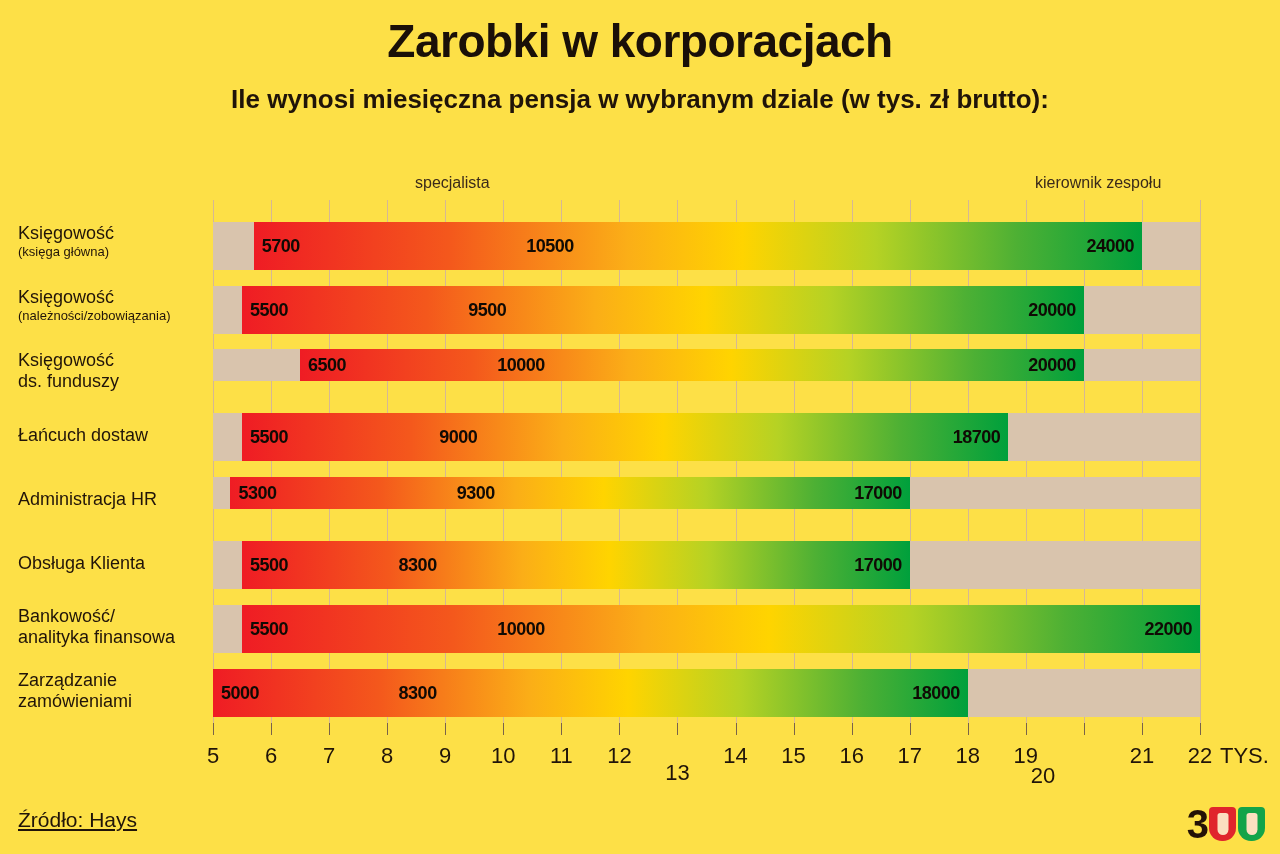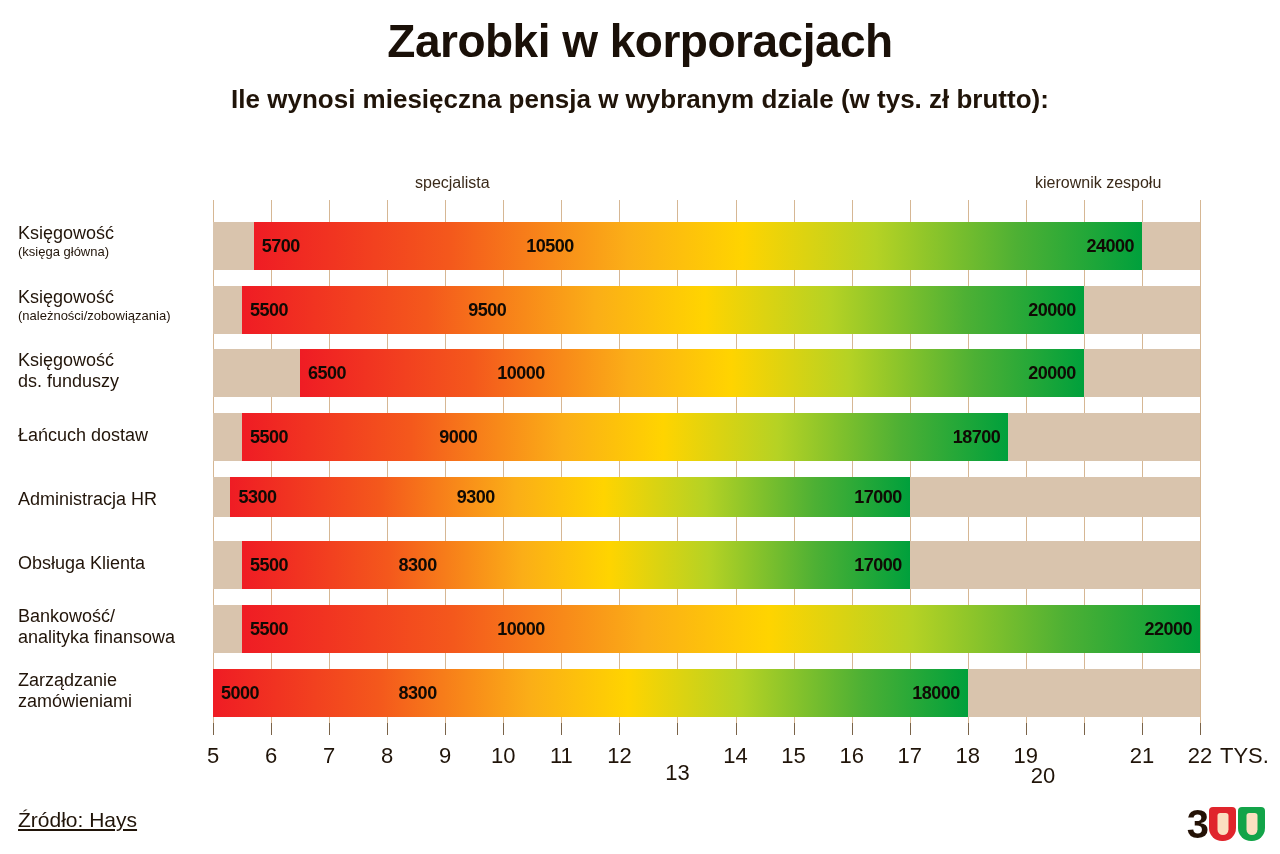--- a/index.html
+++ b/index.html
@@ -11,21 +11,21 @@
     height: 854px;
     background: #fbe0c0;
     font-family: "Liberation Sans", sans-serif;
     overflow: hidden;
     position: relative;
   }
   #infographic {
     position: relative;
     width: 1280px;
     height: 854px;
-    background: #ffffff;
+    background: #fde047;
   }
 
   
   .title {
     position: absolute;
     left: 0;
     top: 14px;
     width: 1280px;
     text-align: center;
     font-size: 46px;
@@ -273,33 +273,33 @@
         <span class="bar-label lbl-min" style="left: 48.6412px;">5700</span>
         <span class="bar-label lbl-mid" style="left: 313.324px;">10500</span>
         <span class="bar-label lbl-max" style="left: 920.941px; transform: translate(-100%, -50%);">24000</span>
       </div>
       <div class="row-track" style="top: 86px; height: 48px;">
         <div class="bar" style="left: 29.0294px; width: 841.853px; background: linear-gradient(to right, rgb(239, 28, 36) 0%, rgb(244, 88, 28) 22%, rgb(251, 174, 23) 42%, rgb(255, 212, 0) 55%, rgb(181, 210, 36) 70%, rgb(77, 176, 52) 86%, rgb(0, 160, 60) 100%);"></div>
         <span class="bar-label lbl-min" style="left: 37.0294px;">5500</span>
         <span class="bar-label lbl-mid" style="left: 255.265px;">9500</span>
         <span class="bar-label lbl-max" style="left: 862.882px; transform: translate(-100%, -50%);">20000</span>
       </div>
-      <div class="row-track" style="top: 149px; height: 48px;">
+      <div class="row-track" style="top: 149px; height: 32px;">
         <div class="bar" style="left: 87.0882px; width: 783.794px; background: linear-gradient(to right, rgb(239, 28, 36) 0%, rgb(244, 88, 28) 22%, rgb(251, 174, 23) 42%, rgb(255, 212, 0) 55%, rgb(181, 210, 36) 70%, rgb(77, 176, 52) 86%, rgb(0, 160, 60) 100%);"></div>
         <span class="bar-label lbl-min" style="left: 95.0882px;">6500</span>
         <span class="bar-label lbl-mid" style="left: 284.294px;">10000</span>
         <span class="bar-label lbl-max" style="left: 862.882px; transform: translate(-100%, -50%);">20000</span>
       </div>
       <div class="row-track" style="top: 213px; height: 48px;">
         <div class="bar" style="left: 29.0294px; width: 766.376px; background: linear-gradient(to right, rgb(239, 28, 36) 0%, rgb(244, 88, 28) 22%, rgb(251, 174, 23) 42%, rgb(255, 212, 0) 55%, rgb(181, 210, 36) 70%, rgb(77, 176, 52) 86%, rgb(0, 160, 60) 100%);"></div>
         <span class="bar-label lbl-min" style="left: 37.0294px;">5500</span>
         <span class="bar-label lbl-mid" style="left: 226.235px;">9000</span>
         <span class="bar-label lbl-max" style="left: 787.406px; transform: translate(-100%, -50%);">18700</span>
       </div>
-      <div class="row-track" style="top: 277px; height: 40px;">
+      <div class="row-track" style="top: 277px; height: 32px;">
         <div class="bar" style="left: 17.4176px; width: 679.288px; background: linear-gradient(to right, rgb(239, 28, 36) 0%, rgb(244, 88, 28) 22%, rgb(251, 174, 23) 42%, rgb(255, 212, 0) 55%, rgb(181, 210, 36) 70%, rgb(77, 176, 52) 86%, rgb(0, 160, 60) 100%);"></div>
         <span class="bar-label lbl-min" style="left: 25.4176px;">5300</span>
         <span class="bar-label lbl-mid" style="left: 243.653px;">9300</span>
         <span class="bar-label lbl-max" style="left: 688.706px; transform: translate(-100%, -50%);">17000</span>
       </div>
       <div class="row-track" style="top: 341px; height: 48px;">
         <div class="bar" style="left: 29.0294px; width: 667.676px; background: linear-gradient(to right, rgb(239, 28, 36) 0%, rgb(244, 88, 28) 22%, rgb(251, 174, 23) 42%, rgb(255, 212, 0) 55%, rgb(181, 210, 36) 70%, rgb(77, 176, 52) 86%, rgb(0, 160, 60) 100%);"></div>
         <span class="bar-label lbl-min" style="left: 37.0294px;">5500</span>
         <span class="bar-label lbl-mid" style="left: 185.594px;">8300</span>
         <span class="bar-label lbl-max" style="left: 688.706px; transform: translate(-100%, -50%);">17000</span>

